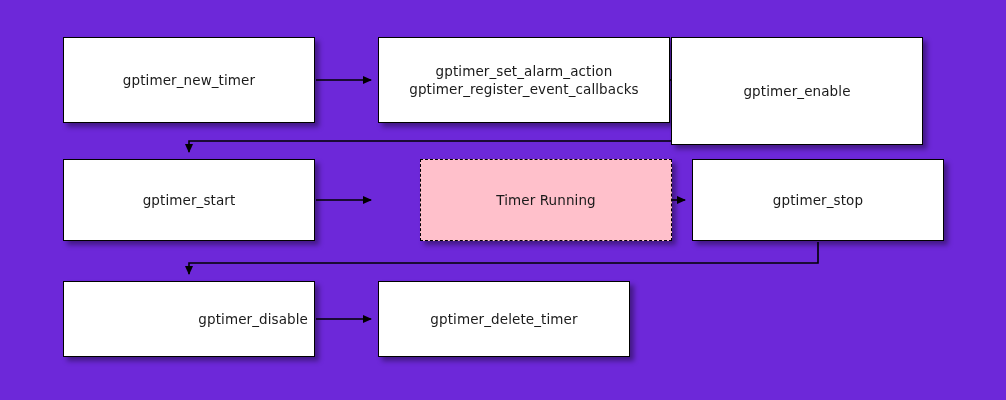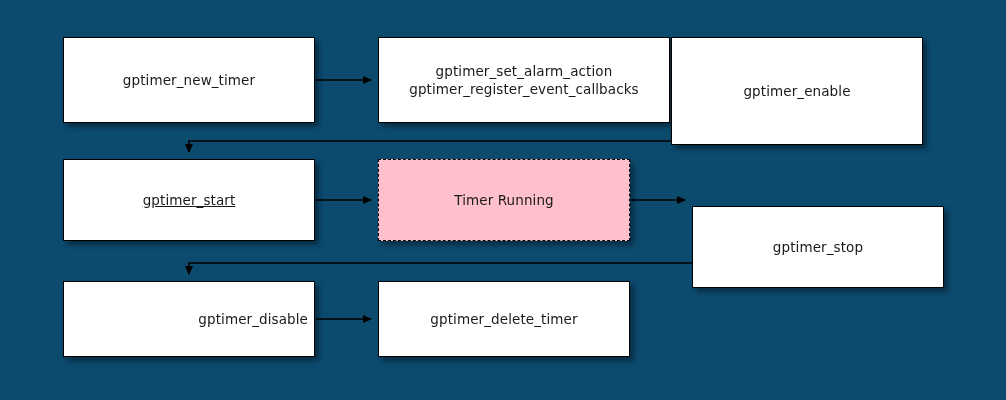--- a/index.html
+++ b/index.html
@@ -7,21 +7,21 @@
     padding: 0;
     background: #ffffff;
   }
   body {
     font-family: "DejaVu Sans", sans-serif;
   }
   #diagram-canvas {
     position: relative;
     width: 1006px;
     height: 400px;
-    background: #0c4a6e;
+    background: #6d28d9;
     overflow: hidden;
   }
   svg#connectors {
     position: absolute;
     left: 0;
     top: 0;
     width: 1006px;
     height: 400px;
   }
   .node {
@@ -39,20 +39,21 @@
     letter-spacing: 0.1px;
     box-shadow: 4px 4px 5px rgba(0,0,0,0.38);
     z-index: 2;
   }
   .node .label {
     white-space: pre-line;
     padding: 0 6px;
   }
   .node.highlight {
     border: 1.6px dashed #000000;
+    margin-left: 42px;
   }
 </style>
 </head>
 <body>
 
 <div id="diagram-canvas">
 
   <svg id="connectors" viewBox="0 0 1006 400" xmlns="http://www.w3.org/2000/svg">
     <defs>
       <marker id="arrowhead" markerWidth="9" markerHeight="8" refX="8" refY="4" orient="auto" markerUnits="userSpaceOnUse">
@@ -74,27 +75,27 @@
       <div class="node" style="left: 63px; top: 37px; width: 252px; height: 86px; color: rgb(26, 26, 26); background: rgb(255, 255, 255); border-color: rgb(0, 0, 0);">
         <span class="label">gptimer_new_timer</span>
       </div>
       <div class="node" style="left: 378px; top: 37px; width: 292px; height: 86px; color: rgb(26, 26, 26); background: rgb(255, 255, 255); border-color: rgb(0, 0, 0);">
         <span class="label">gptimer_set_alarm_action
 gptimer_register_event_callbacks</span>
       </div>
       <div class="node" style="left: 671px; top: 37px; width: 252px; height: 108px; color: rgb(26, 26, 26); background: rgb(255, 255, 255); border-color: rgb(0, 0, 0);">
         <span class="label">gptimer_enable</span>
       </div>
-      <div class="node" style="left: 63px; top: 159px; width: 252px; height: 82px; color: rgb(26, 26, 26); background: rgb(255, 255, 255); border-color: rgb(0, 0, 0); text-decoration: underline;">
+      <div class="node" style="left: 63px; top: 159px; width: 252px; height: 82px; color: rgb(26, 26, 26); background: rgb(255, 255, 255); border-color: rgb(0, 0, 0);">
         <span class="label">gptimer_start</span>
       </div>
       <div class="node highlight" style="left: 378px; top: 159px; width: 252px; height: 82px; color: rgb(26, 26, 26); background: rgb(255, 192, 203); border-color: rgb(0, 0, 0);">
         <span class="label">Timer Running</span>
       </div>
-      <div class="node" style="left: 692px; top: 159px; width: 252px; height: 82px; color: rgb(26, 26, 26); background: rgb(255, 255, 255); border-color: rgb(0, 0, 0); margin-top: 47px;">
+      <div class="node" style="left: 692px; top: 159px; width: 252px; height: 82px; color: rgb(26, 26, 26); background: rgb(255, 255, 255); border-color: rgb(0, 0, 0);">
         <span class="label">gptimer_stop</span>
       </div>
       <div class="node" style="left: 63px; top: 281px; width: 252px; height: 76px; color: rgb(26, 26, 26); background: rgb(255, 255, 255); border-color: rgb(0, 0, 0); justify-content: flex-end;">
         <span class="label">gptimer_disable</span>
       </div>
       <div class="node" style="left: 378px; top: 281px; width: 252px; height: 76px; color: rgb(26, 26, 26); background: rgb(255, 255, 255); border-color: rgb(0, 0, 0);">
         <span class="label">gptimer_delete_timer</span>
       </div>
     </div>
 

